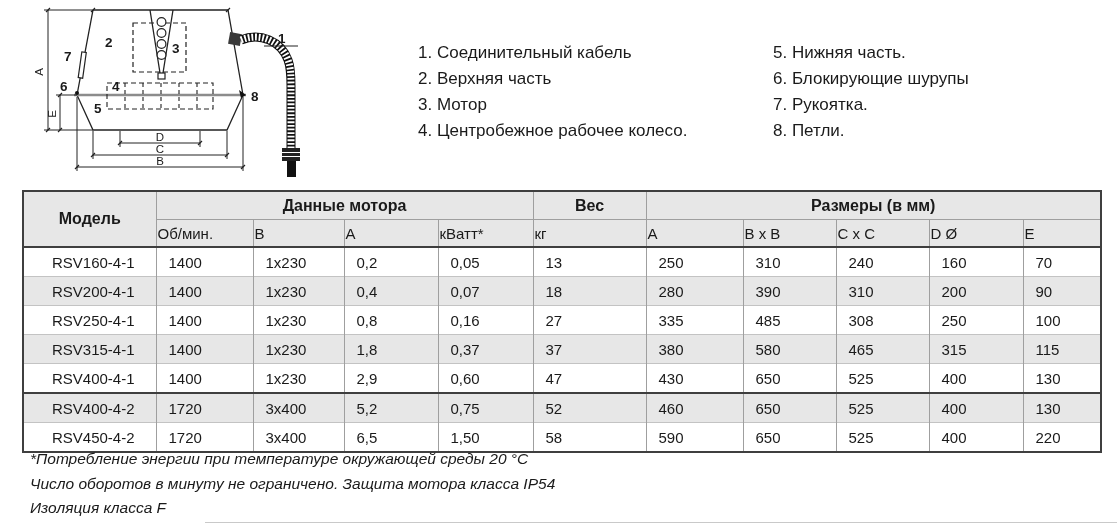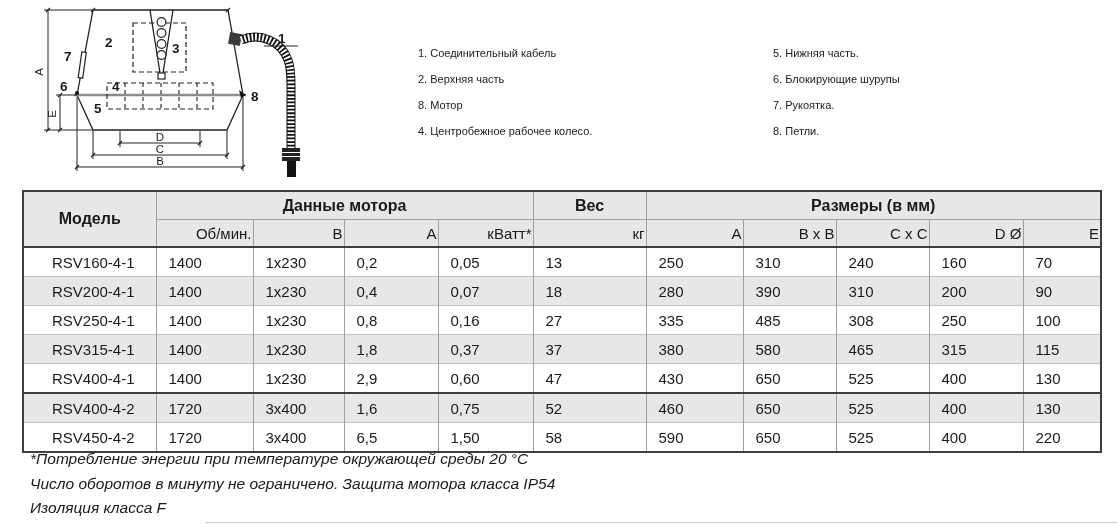--- a/index.html
+++ b/index.html
@@ -3,34 +3,34 @@
 <meta charset="utf-8">
 <style>
   html,body{margin:0;padding:0;background:#fff;}
   body{font-family:"Liberation Sans","DejaVu Sans",sans-serif;color:#1a1a1a;}
   #page{position:relative;width:1117px;height:525px;background:#fff;overflow:hidden;}
 
   
   #diagram{position:absolute;left:0;top:0;width:400px;height:185px;}
 
   
-  .legend{position:absolute;top:40px;font-size:11px;line-height:26px;}
+  .legend{position:absolute;top:40px;font-size:17px;line-height:26px;}
   .legend-left{left:418px;}
   .legend-right{left:773px;}
   .legend div{white-space:nowrap;}
 
   
   table.spec{position:absolute;left:22px;top:190px;width:1078px;border-collapse:collapse;
     table-layout:fixed;font-size:15px;border:2px solid #3f3f3f;}
   table.spec th,table.spec td{border-left:1px solid #9f9f9f;border-right:1px solid #9f9f9f;
     overflow:hidden;white-space:nowrap;}
   thead th{background:#e7e7e7;font-weight:normal;}
   tr.group-row th{height:25px;font-weight:bold;font-size:16px;text-align:center;
     border-bottom:1px solid #9f9f9f;}
-  tr.sub-row th{height:24px;text-align:right;padding-left:9px;}
+  tr.sub-row th{height:24px;text-align:left;padding-left:1px;}
   th.model-h{font-weight:bold;font-size:16px;text-align:center;}
   thead{border-bottom:2px solid #3f3f3f;}
   tbody td{height:26px;padding-left:12px;text-align:left;border-top:1px solid #c3c3c3;}
   tbody tr:first-child td{border-top:none;}
   tbody tr:nth-child(even){background:#e7e7e7;}
   tbody td.model-c{text-align:center;padding-left:8px;}
   tbody tr.group-sep td{border-top:2px solid #3f3f3f;}
 
   
   .footnotes{position:absolute;left:30px;top:447px;font-size:15.5px;line-height:24.5px;font-style:italic;}
@@ -114,21 +114,21 @@
     <text class="dimlbl" x="43" y="72" text-anchor="middle" transform="rotate(-90 43 72)">A</text>
     <text class="dimlbl" x="56" y="114" text-anchor="middle" transform="rotate(-90 56 114)">E</text>
     <text class="dimlbl" x="160" y="141" text-anchor="middle">D</text>
     <text class="dimlbl" x="160" y="153" text-anchor="middle">C</text>
     <text class="dimlbl" x="160" y="165" text-anchor="middle">B</text>
   </svg>
 
   <div class="legend legend-left">
     <div>1. Соединительный кабель</div>
     <div>2. Верхняя часть</div>
-    <div>8. Мотор</div>
+    <div>3. Мотор</div>
     <div>4. Центробежное рабочее колесо.</div>
   </div>
   <div class="legend legend-right">
     <div>5. Нижняя часть.</div>
     <div>6. Блокирующие шурупы</div>
     <div>7. Рукоятка.</div>
     <div>8. Петли.</div>
   </div>
 
   <table class="spec">
@@ -228,21 +228,21 @@
           <td>430</td>
           <td>650</td>
           <td>525</td>
           <td>400</td>
           <td>130</td>
       </tr>
       <tr class="group-sep">
         <td class="model-c">RSV400-4-2</td>
           <td>1720</td>
           <td>3x400</td>
-          <td>1,6</td>
+          <td>5,2</td>
           <td>0,75</td>
           <td>52</td>
           <td>460</td>
           <td>650</td>
           <td>525</td>
           <td>400</td>
           <td>130</td>
       </tr>
       <tr>
         <td class="model-c">RSV450-4-2</td>

